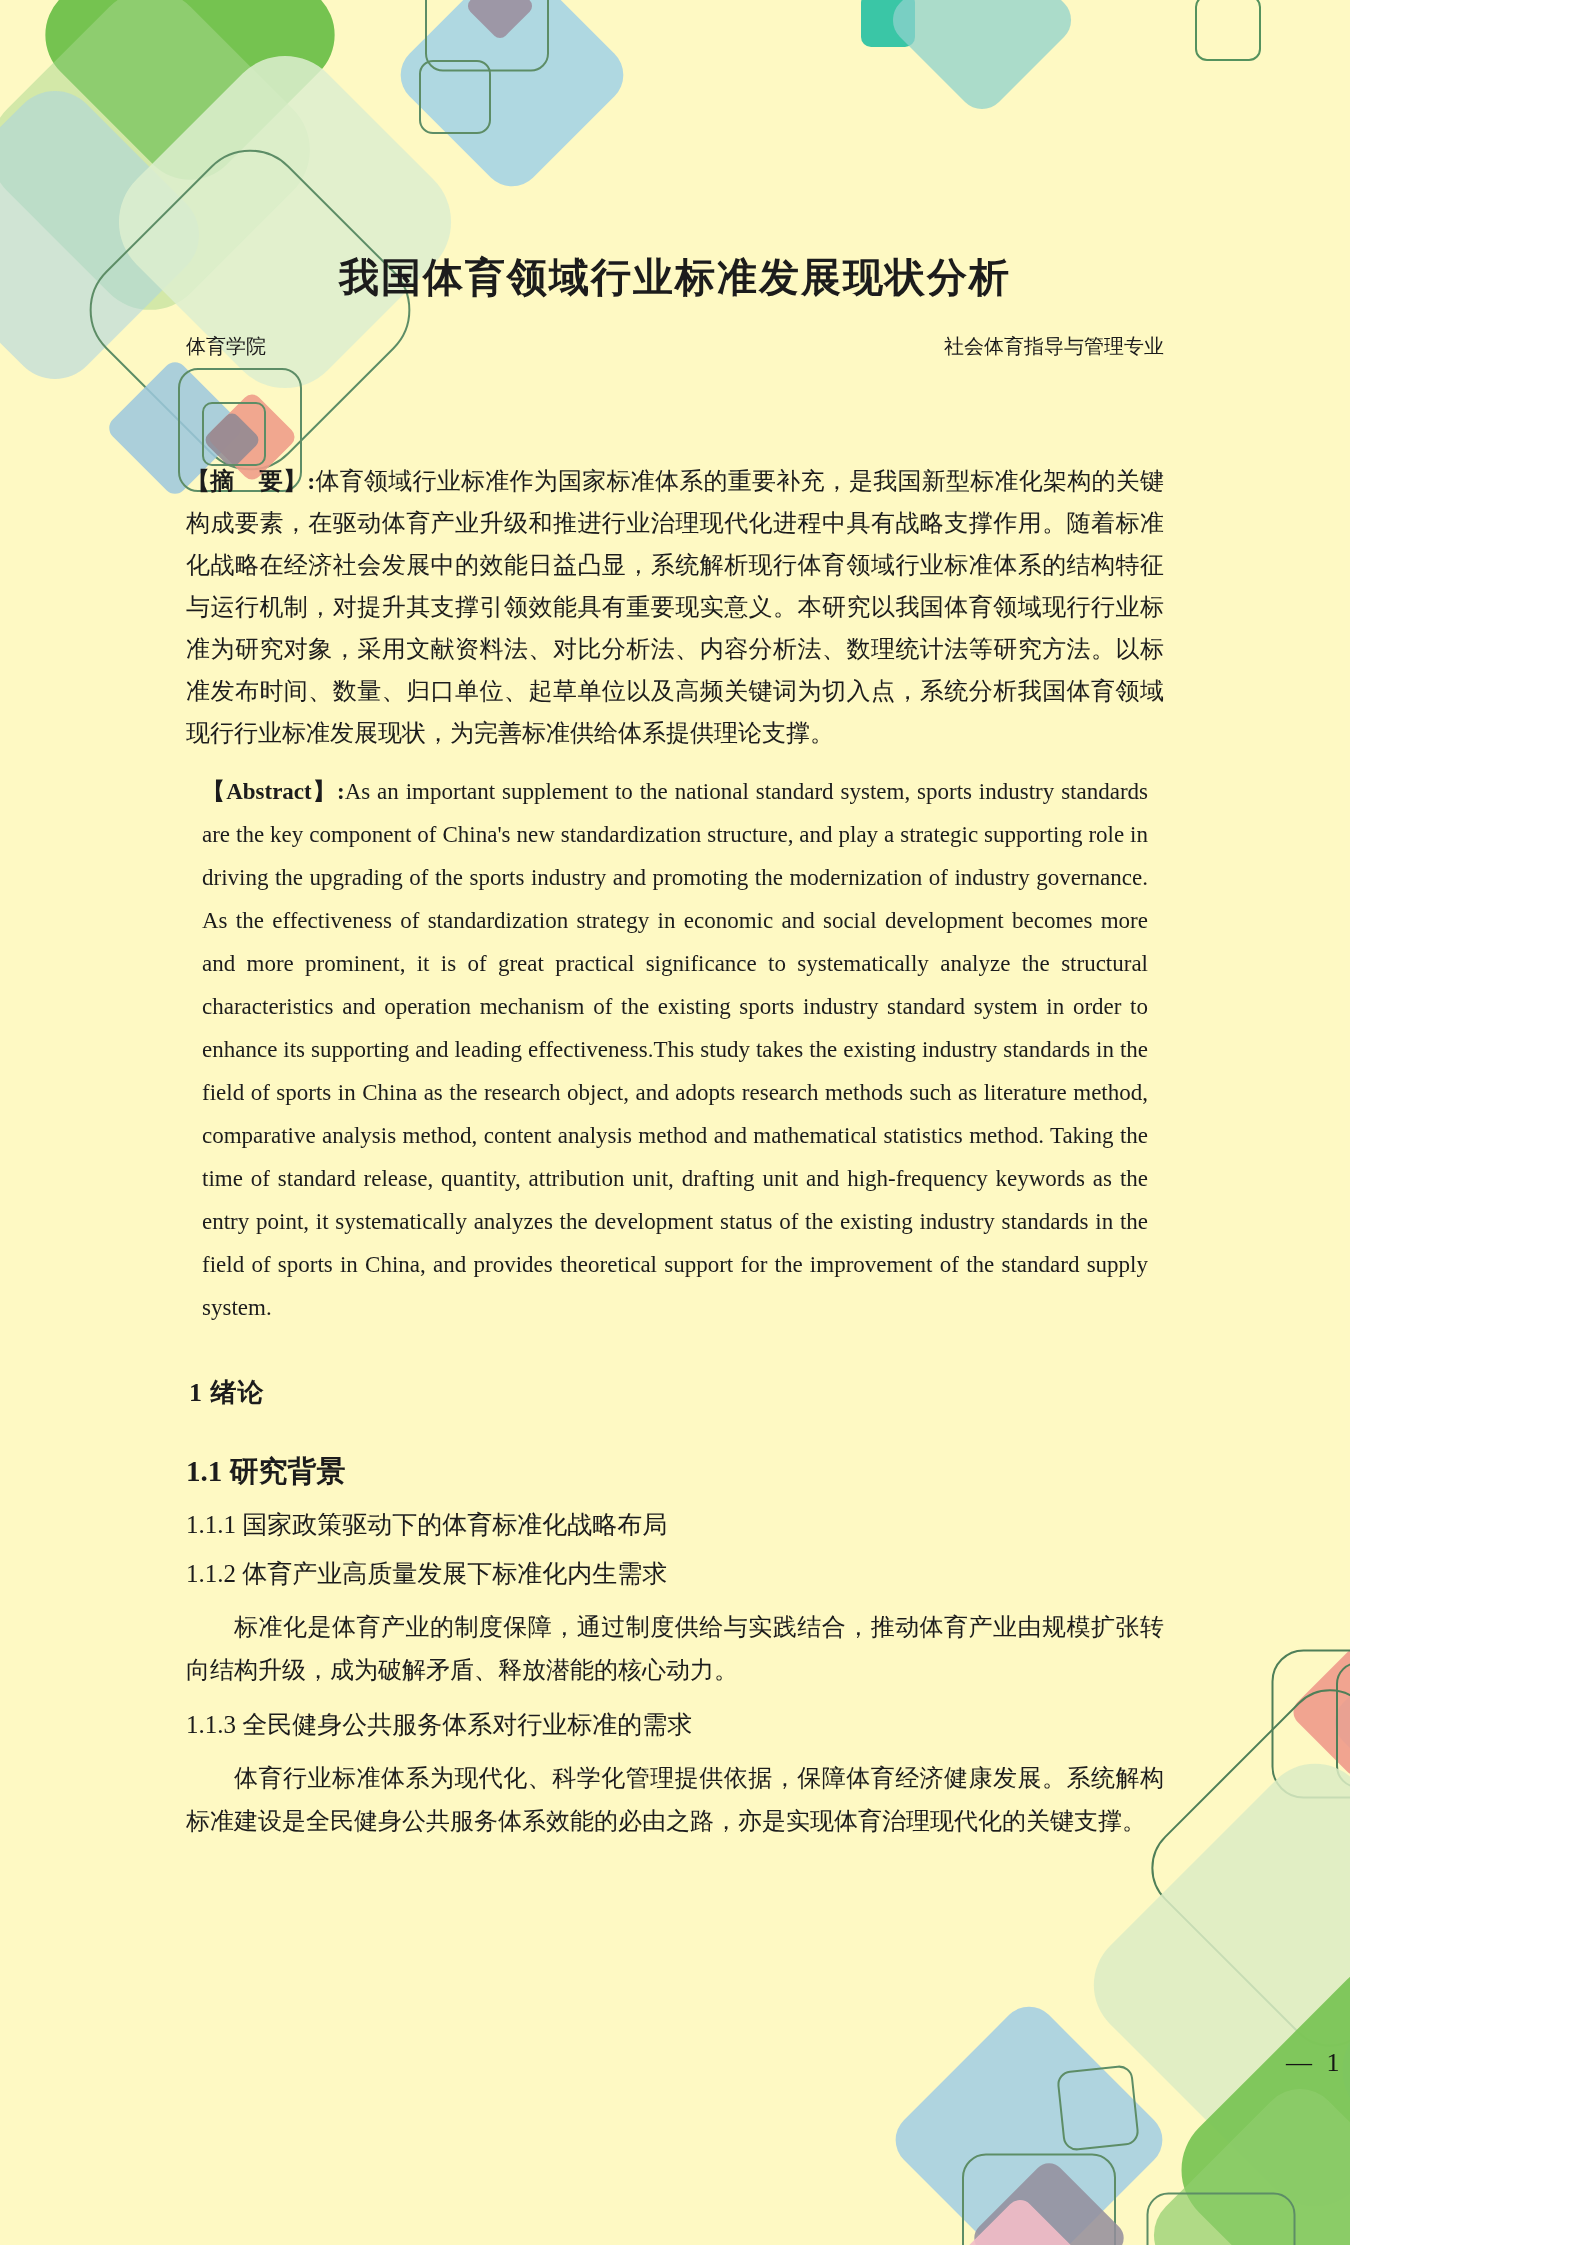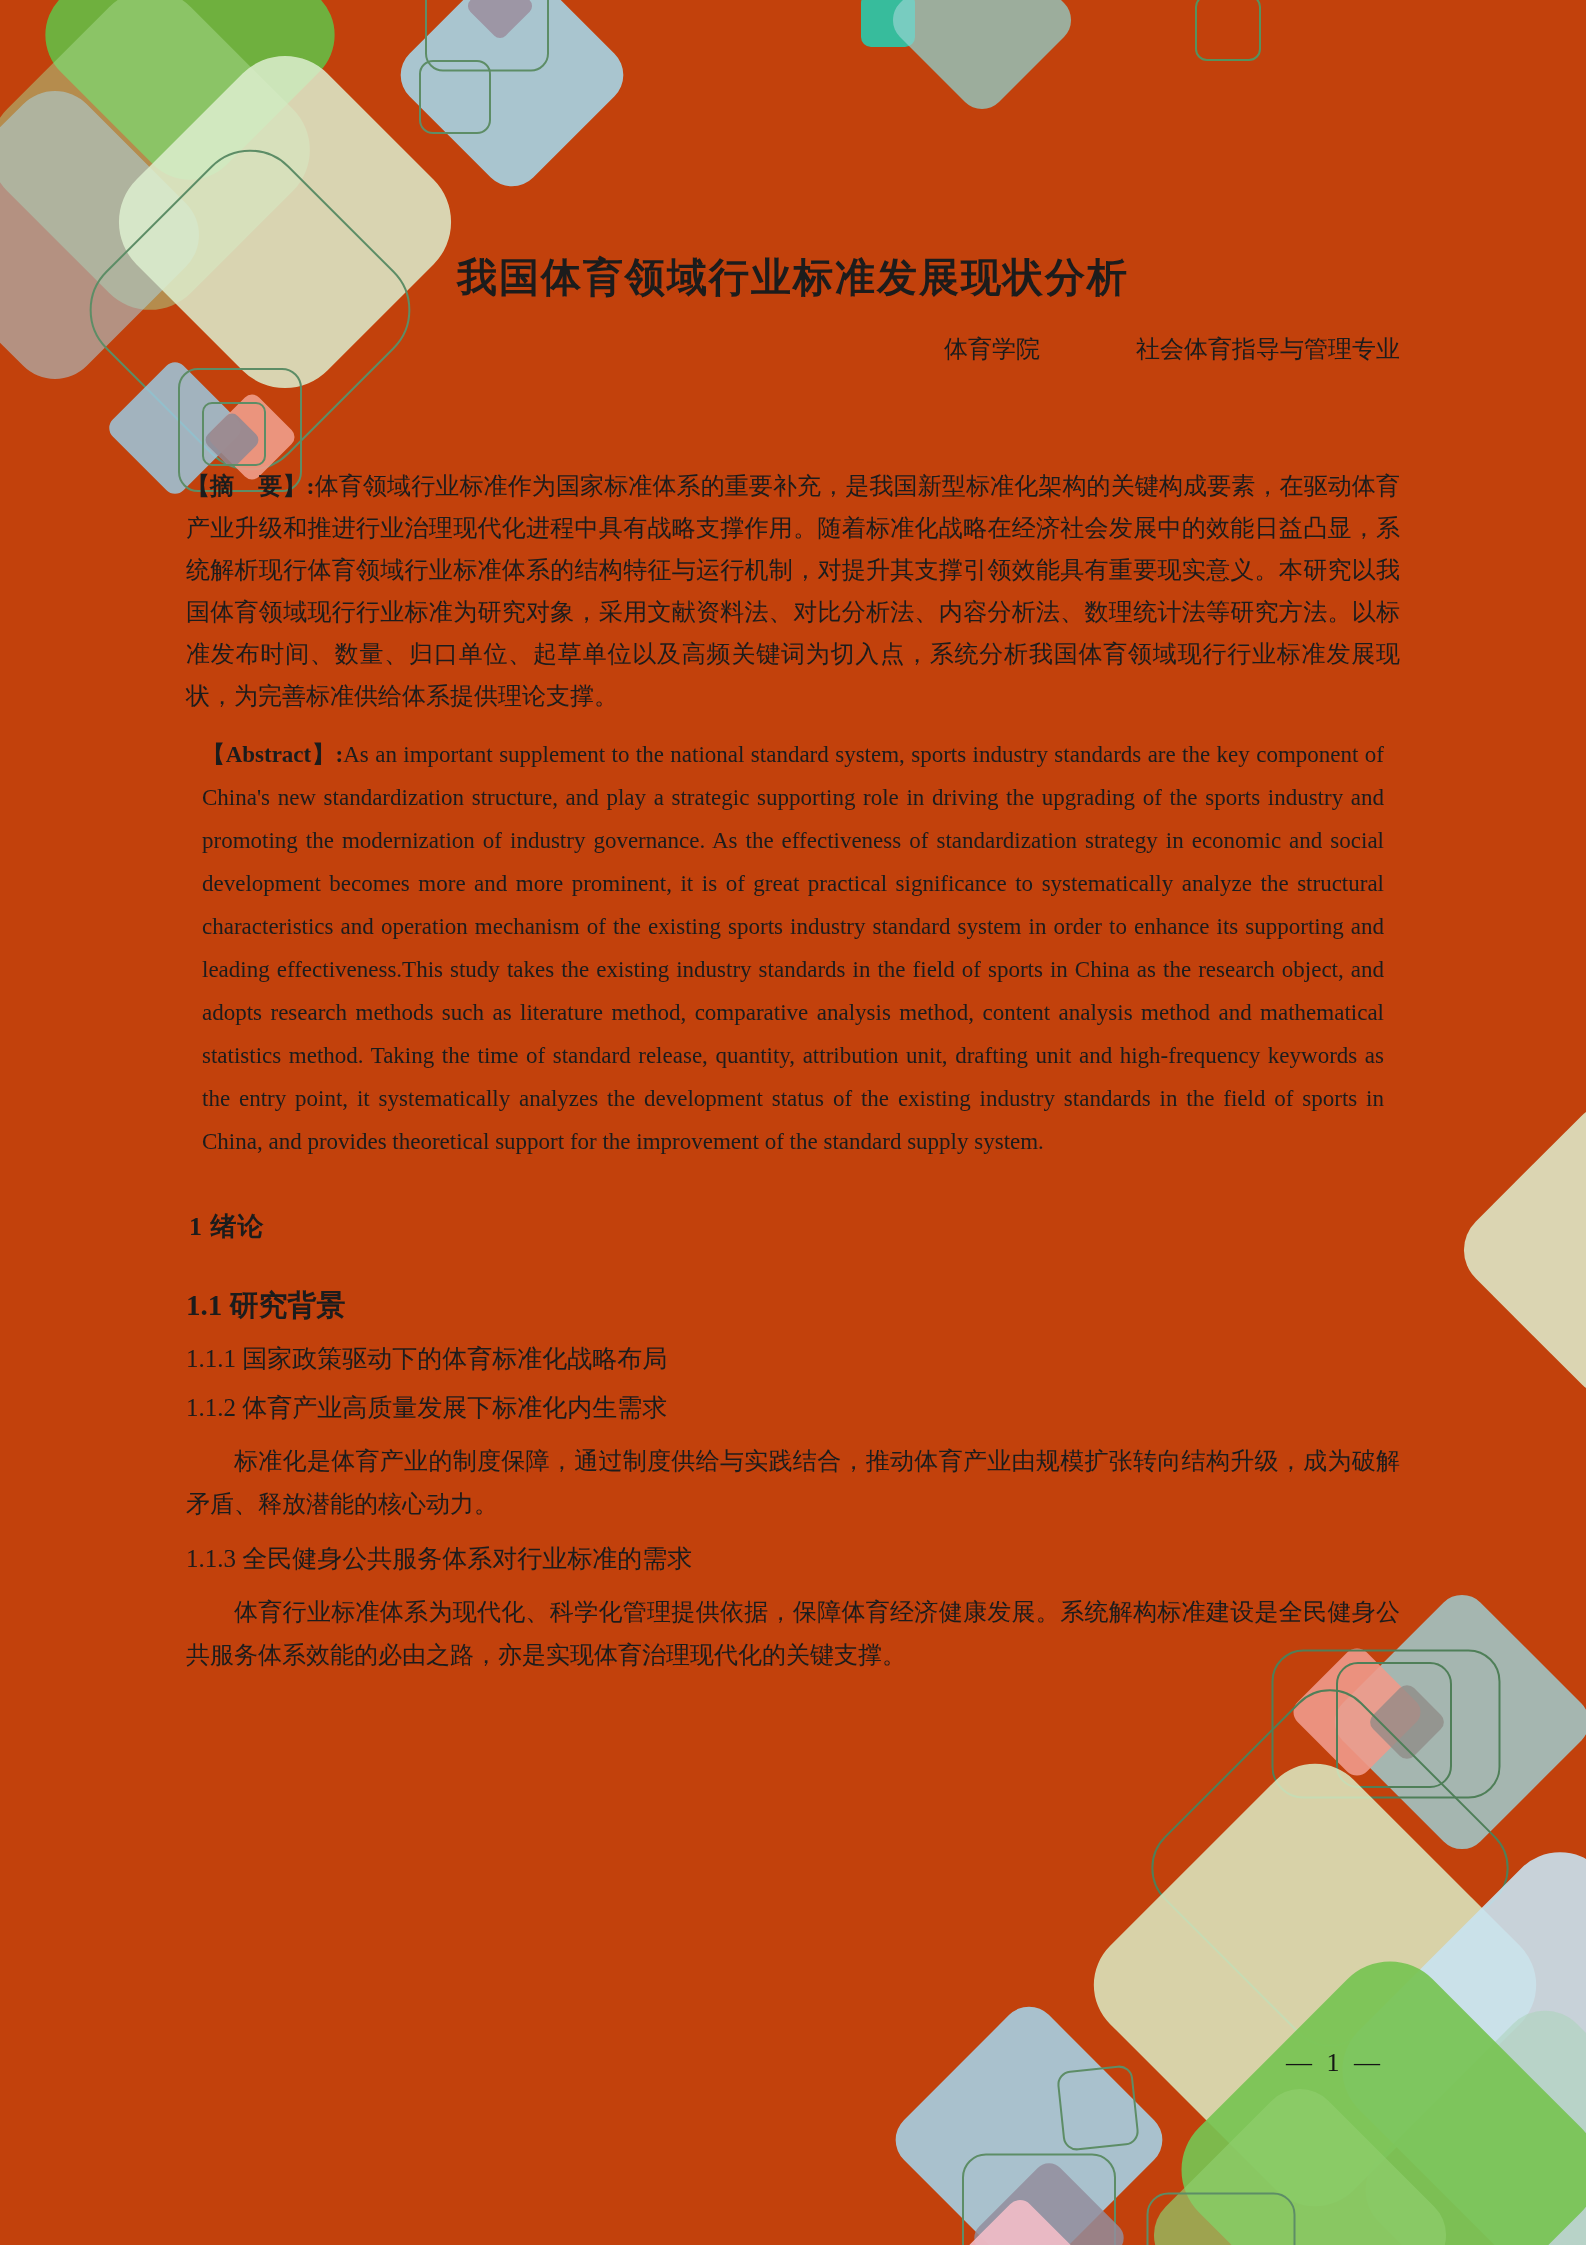--- a/index.html
+++ b/index.html
@@ -1,20 +1,20 @@
 <!DOCTYPE html>
 <html><head>
 <meta charset="utf-8">
 <style>
   html, body { margin: 0; padding: 0; background: #ffffff; }
   .page {
     position: relative;
-    width: 1586px;
+    width: 1350px;
     height: 2245px;
-    background: #c2410c;
+    background: #fef9c3;
     overflow: hidden;
     font-family: "Liberation Serif", "DejaVu Serif", serif;
     color: #1c1c1c;
   }
   .decor-layer { position: absolute; inset: 0; z-index: 0; }
   .decor-layer div { position: absolute; }
   .content { position: relative; z-index: 2; padding: 0 186px; }
 
   .title {
     margin-top: 250px;
@@ -27,23 +27,23 @@
   .byline {
     margin-top: 42px;
     display: flex;
     justify-content: center;
     gap: 58px;
     font-size: 28px;
   }
   .dept {
     margin-top: 28px;
     display: flex;
-    justify-content: flex-end;
+    justify-content: space-between;
     gap: 96px;
-    font-size: 24px;
+    font-size: 20px;
   }
   .abstract-block { margin-top: 100px; }
   .para-cn {
     font-size: 24px;
     line-height: 42px;
     text-align: justify;
     text-justify: inter-ideograph;
     word-break: break-all;
     margin: 0;
   }

